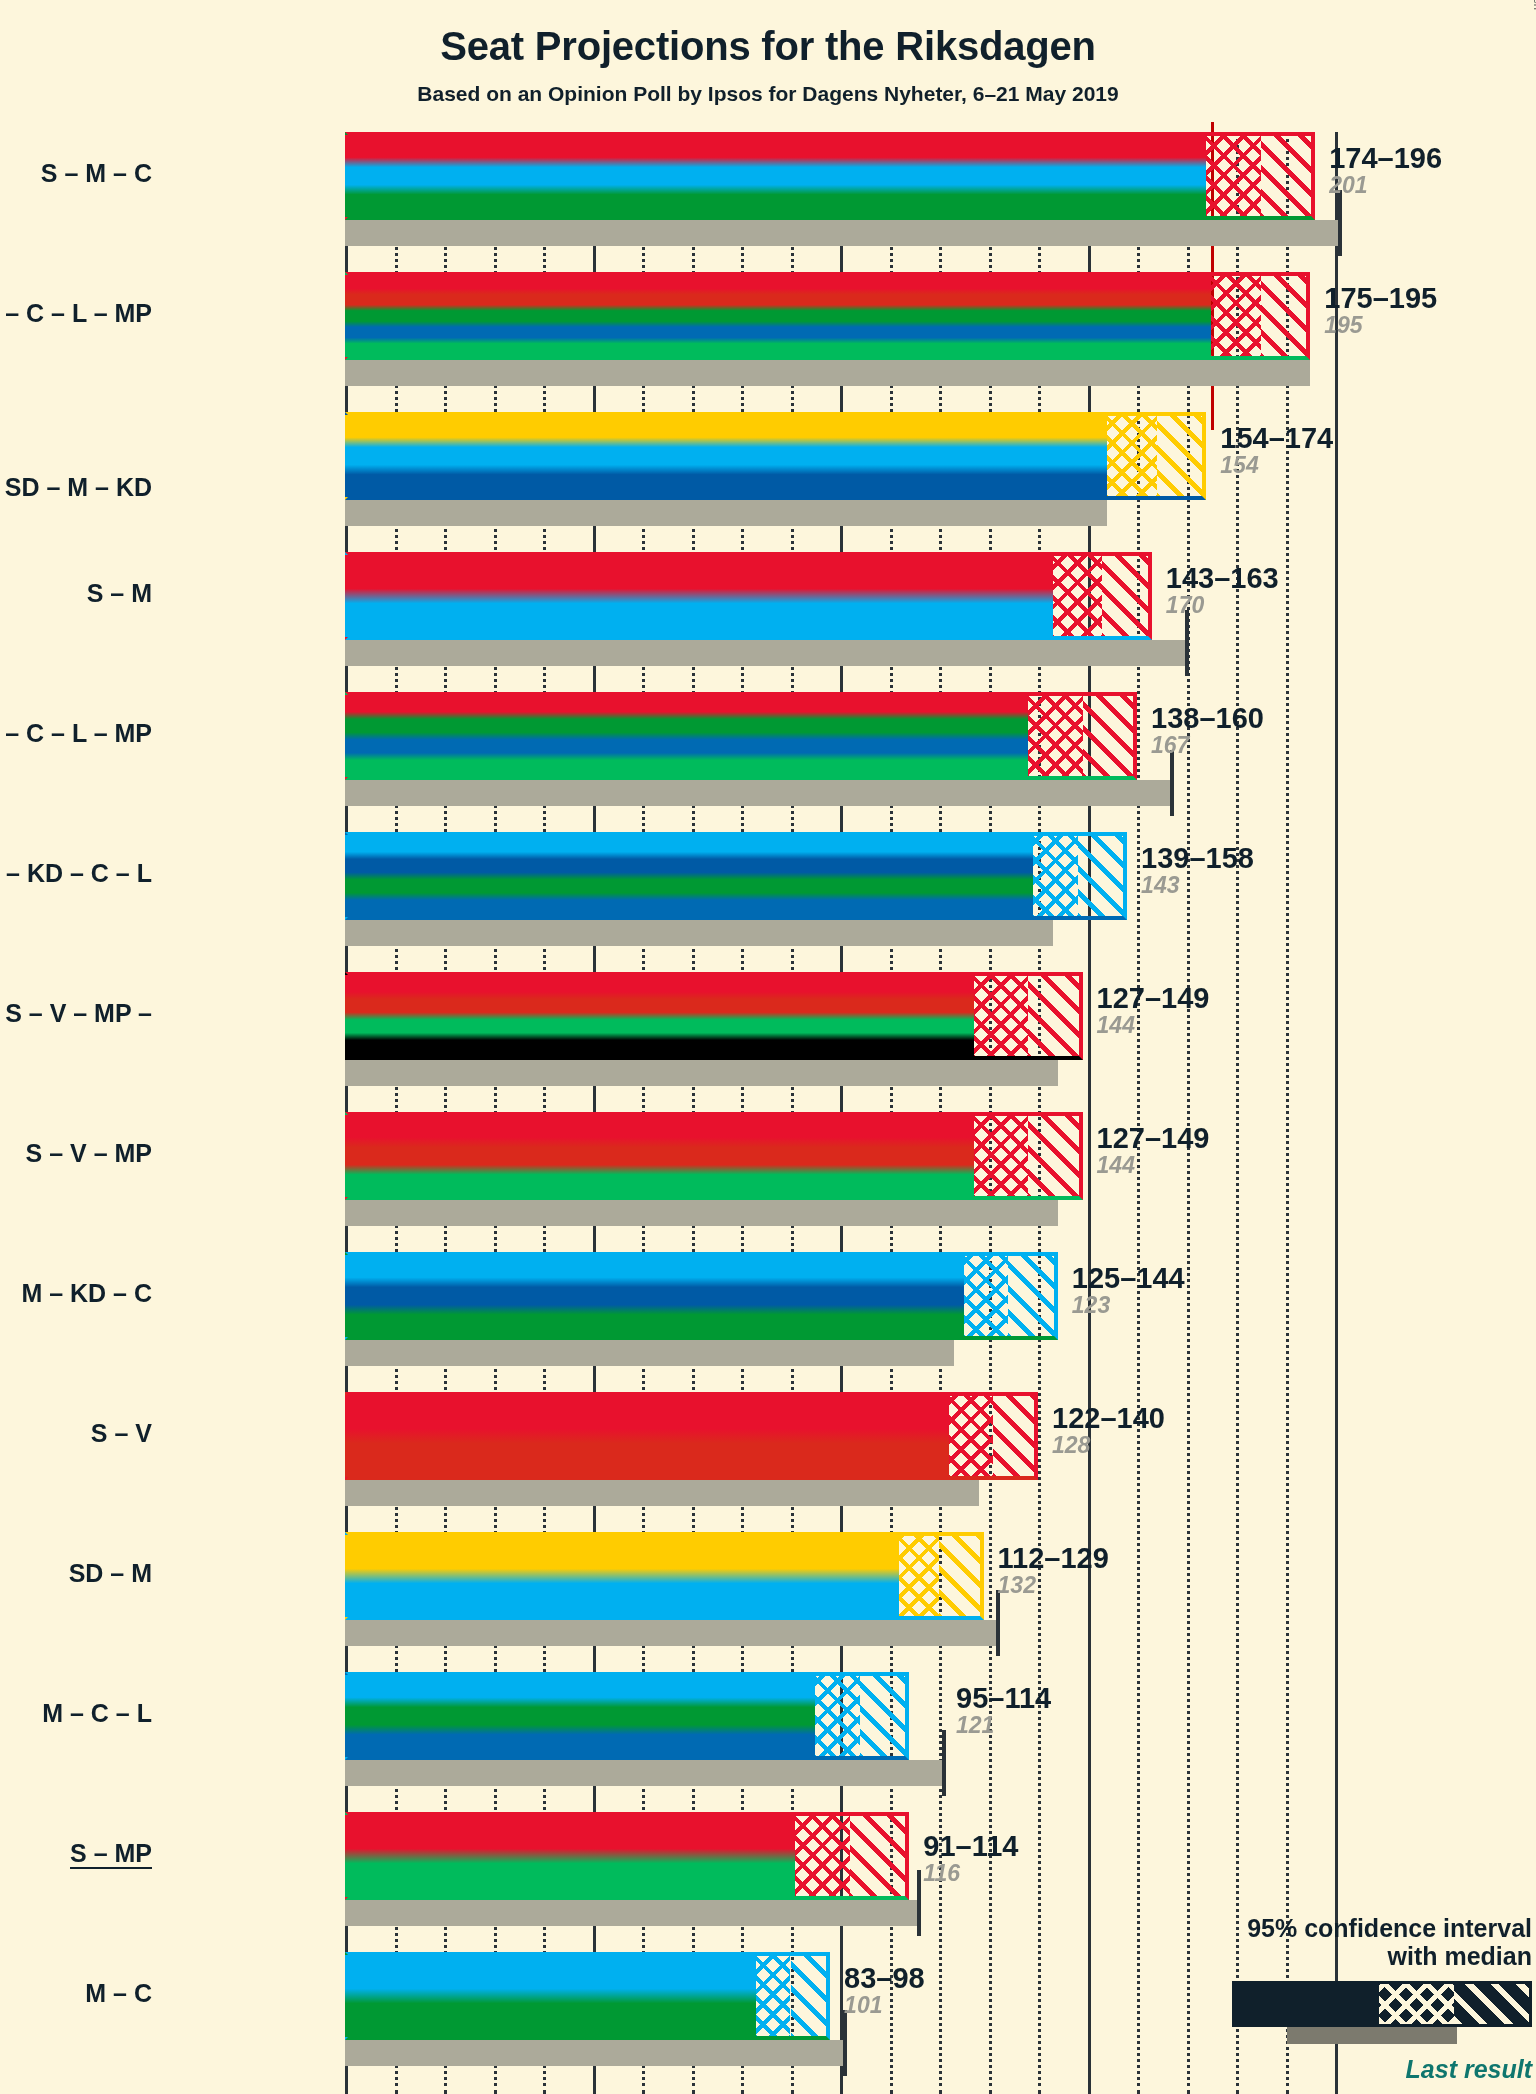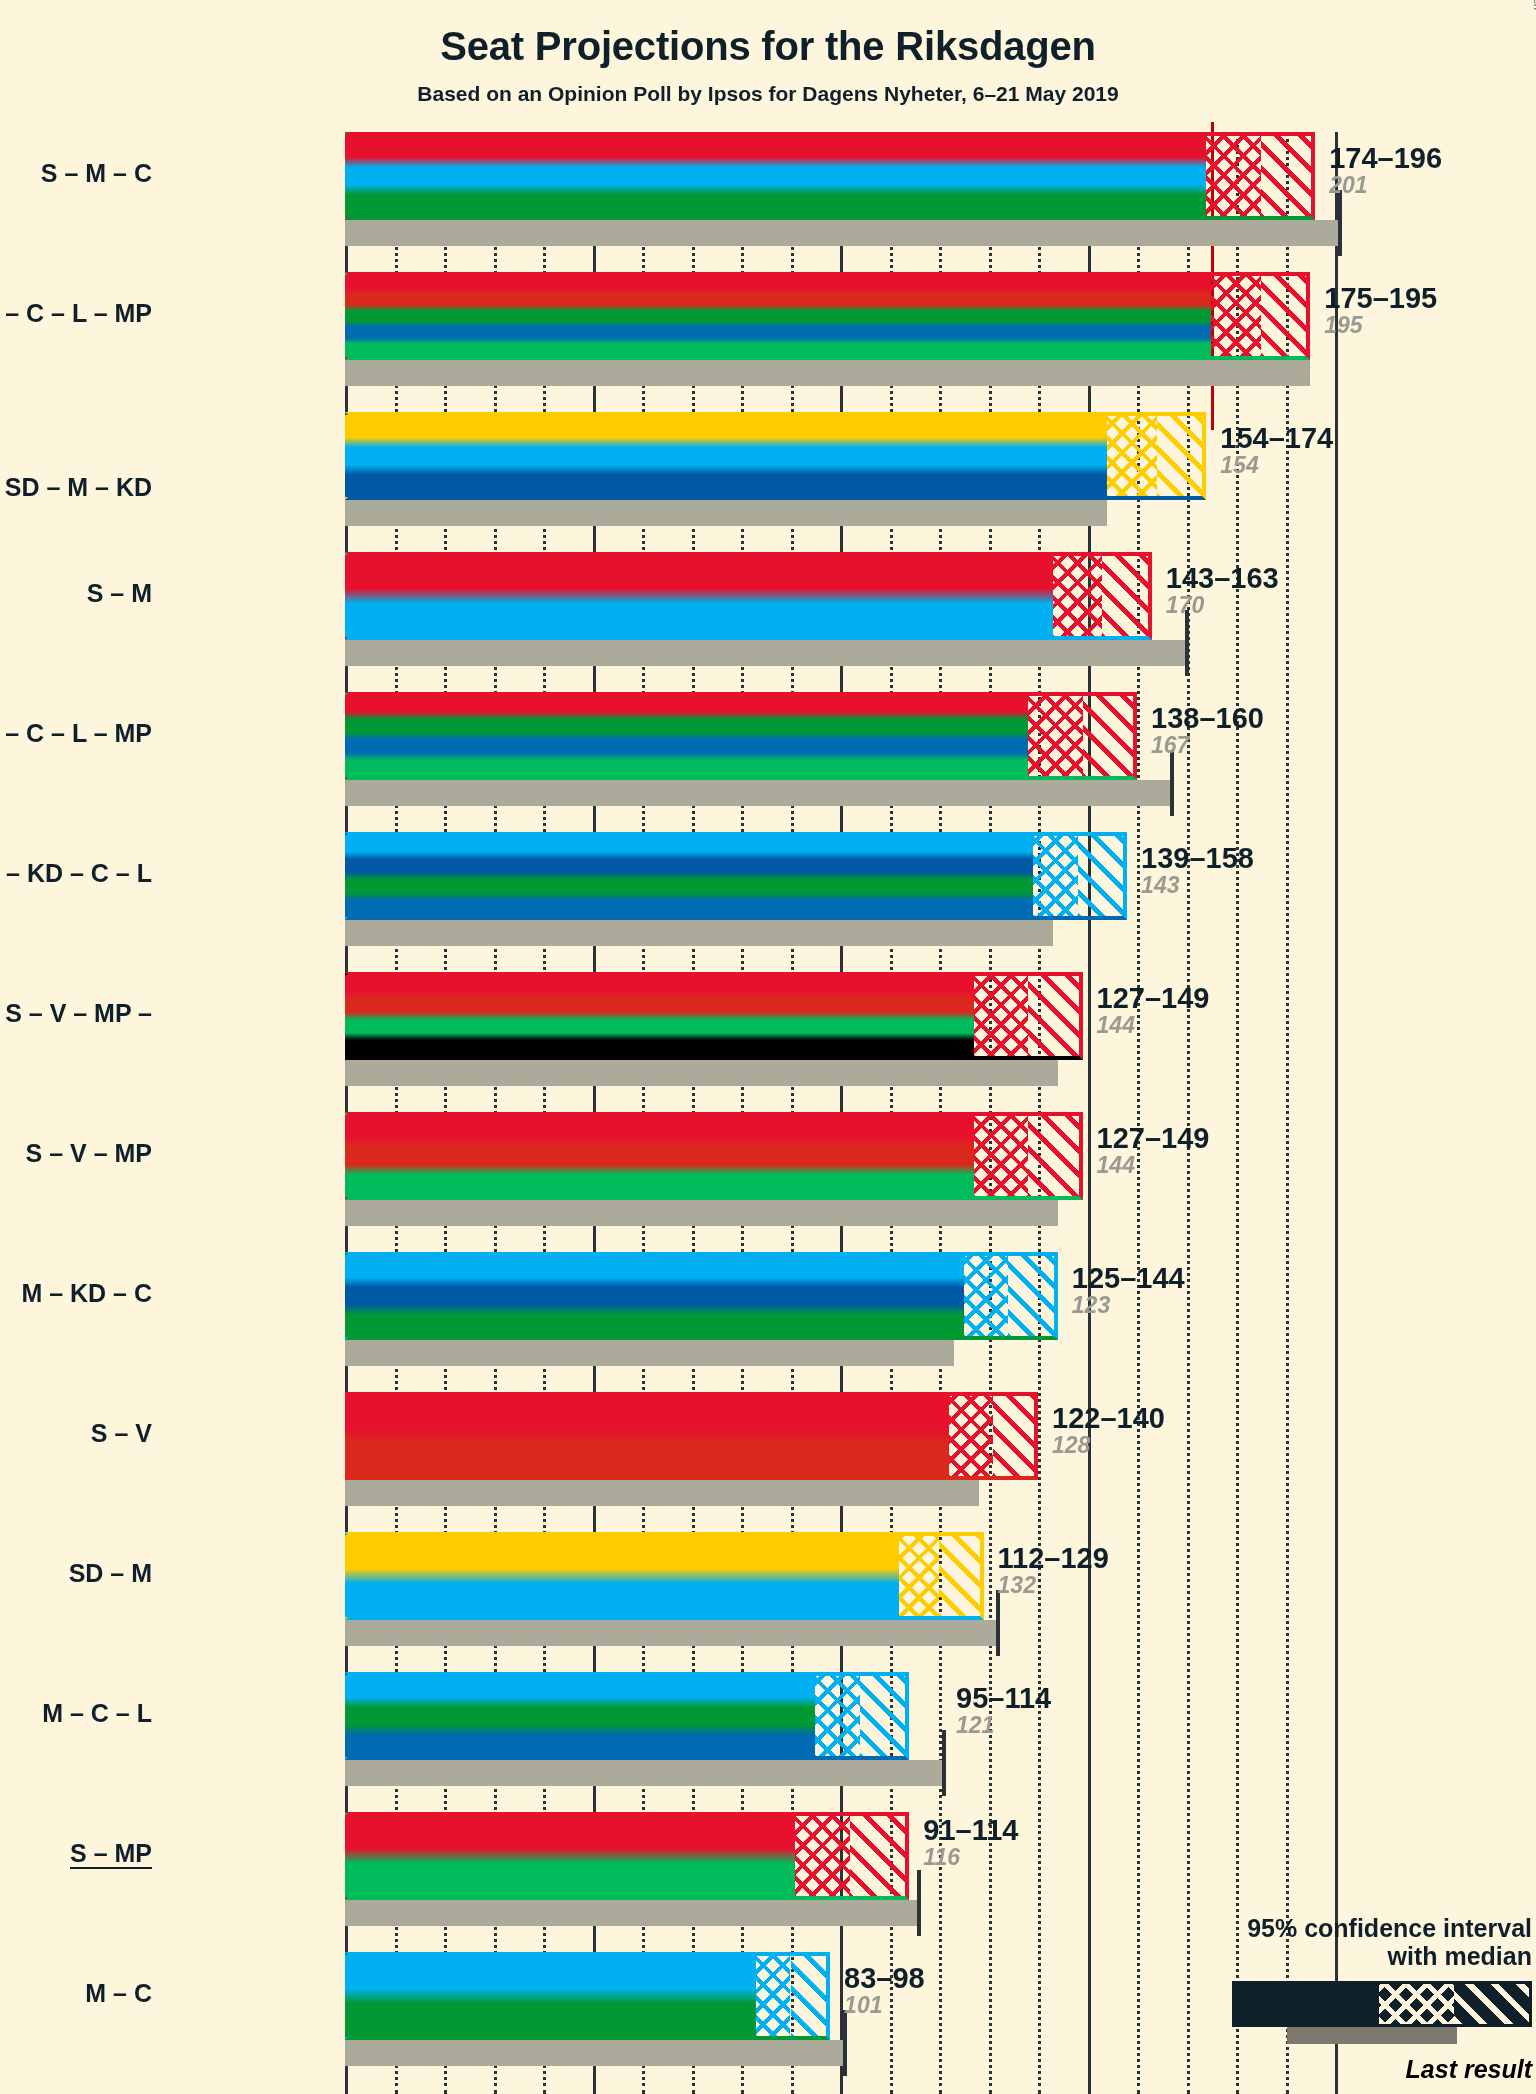--- a/index.html
+++ b/index.html
@@ -75,21 +75,21 @@
   .legend .lswatchwrap { position:relative; height:68px; margin-top:10px; }
   .legend .lbar {
     position:absolute; right:0; top:0; width:300px; height:46px;
     background:#10202B; border:3px solid #10202B;
   }
   .legend .lmed { position:absolute; right:75px; top:0; width:75px; height:40px; }
   .legend .lhatch { position:absolute; right:0; top:0; width:75px; height:40px; }
   .legend .llast {
     position:absolute; right:75px; top:46px; width:170px; height:17px; background:#7C7A6E;
   }
-  .legend .llabel { font-size:25px; font-style:italic; font-weight:bold; color:#000000; margin-top:6px; }
+  .legend .llabel { font-size:25px; font-style:italic; font-weight:bold; color:#0f766e; margin-top:6px; }
 </style>
 </head>
 <body>
 
 <div id="page">
 
   <div class="title">Seat Projections for the Riksdagen</div>
   <div class="subtitle">Based on an Opinion Poll by Ipsos for Dagens Nyheter, 6–21 May 2019</div>
   <div class="copyright">© 2020 Filip van Laenen</div>
 
@@ -270,21 +270,21 @@
           </div>
         </div>
         <div class="row" style="top: 1680px; width: 1010px; height: 140px;">
           <div class="lastbar" style="top: 88px; width: 574.2px; background: rgb(172, 170, 154);"></div>
           <div class="lastmark" style="left: 572.2px; top: 58px; height: 66px;"></div>
           <div class="mainbar" style="width: 450.45px; height: 88px; background: linear-gradient(rgb(232, 17, 45) 9%, rgb(232, 17, 45) 41%, rgb(0, 187, 92) 59%, rgb(0, 187, 92) 91%);"></div>
           <div style="position: absolute; left: 450.45px; top: 0px; height: 88px; width: 54.45px; background-image: repeating-linear-gradient(45deg, rgb(232, 17, 45) 0px, rgb(232, 17, 45) 4px, transparent 4px, transparent 14px), repeating-linear-gradient(-45deg, rgb(232, 17, 45) 0px, rgb(232, 17, 45) 4px, transparent 4px, transparent 14px);"></div>
           <div style="position: absolute; left: 504.9px; top: 0px; height: 88px; width: 59.4px; background-image: repeating-linear-gradient(45deg, rgb(232, 17, 45) 0px, rgb(232, 17, 45) 5px, transparent 5px, transparent 17px);"></div>
           <div style="position: absolute; left: 0px; top: 0px; width: 564.3px; height: 88px; border-width: 4px; border-style: solid; border-color: rgb(232, 17, 45) rgb(232, 17, 45) rgb(0, 187, 92) transparent; border-image: initial; pointer-events: none;"></div>
           <div class="rowlabel underlined" style="top: 27px;">S – MP</div>
-          <div class="valbox" style="left: 578.3px; top: 4px;">
+          <div class="valbox" style="left: 578.3px; top: 20px;">
             <div class="valrange">91–114</div>
             <div class="vallast">116</div>
           </div>
         </div>
         <div class="row" style="top: 1820px; width: 1010px; height: 140px; padding-left: 28px;">
           <div class="lastbar" style="top: 88px; width: 499.95px; background: rgb(172, 170, 154);"></div>
           <div class="lastmark" style="left: 497.95px; top: 58px; height: 66px;"></div>
           <div class="mainbar" style="width: 410.85px; height: 88px; background: linear-gradient(rgb(0, 176, 240) 9%, rgb(0, 176, 240) 41%, rgb(0, 153, 51) 59%, rgb(0, 153, 51) 91%);"></div>
           <div style="position: absolute; left: 410.85px; top: 0px; height: 88px; width: 34.65px; background-image: repeating-linear-gradient(45deg, rgb(0, 176, 240) 0px, rgb(0, 176, 240) 4px, transparent 4px, transparent 14px), repeating-linear-gradient(-45deg, rgb(0, 176, 240) 0px, rgb(0, 176, 240) 4px, transparent 4px, transparent 14px);"></div>
           <div style="position: absolute; left: 445.5px; top: 0px; height: 88px; width: 39.6px; background-image: repeating-linear-gradient(45deg, rgb(0, 176, 240) 0px, rgb(0, 176, 240) 5px, transparent 5px, transparent 17px);"></div>

